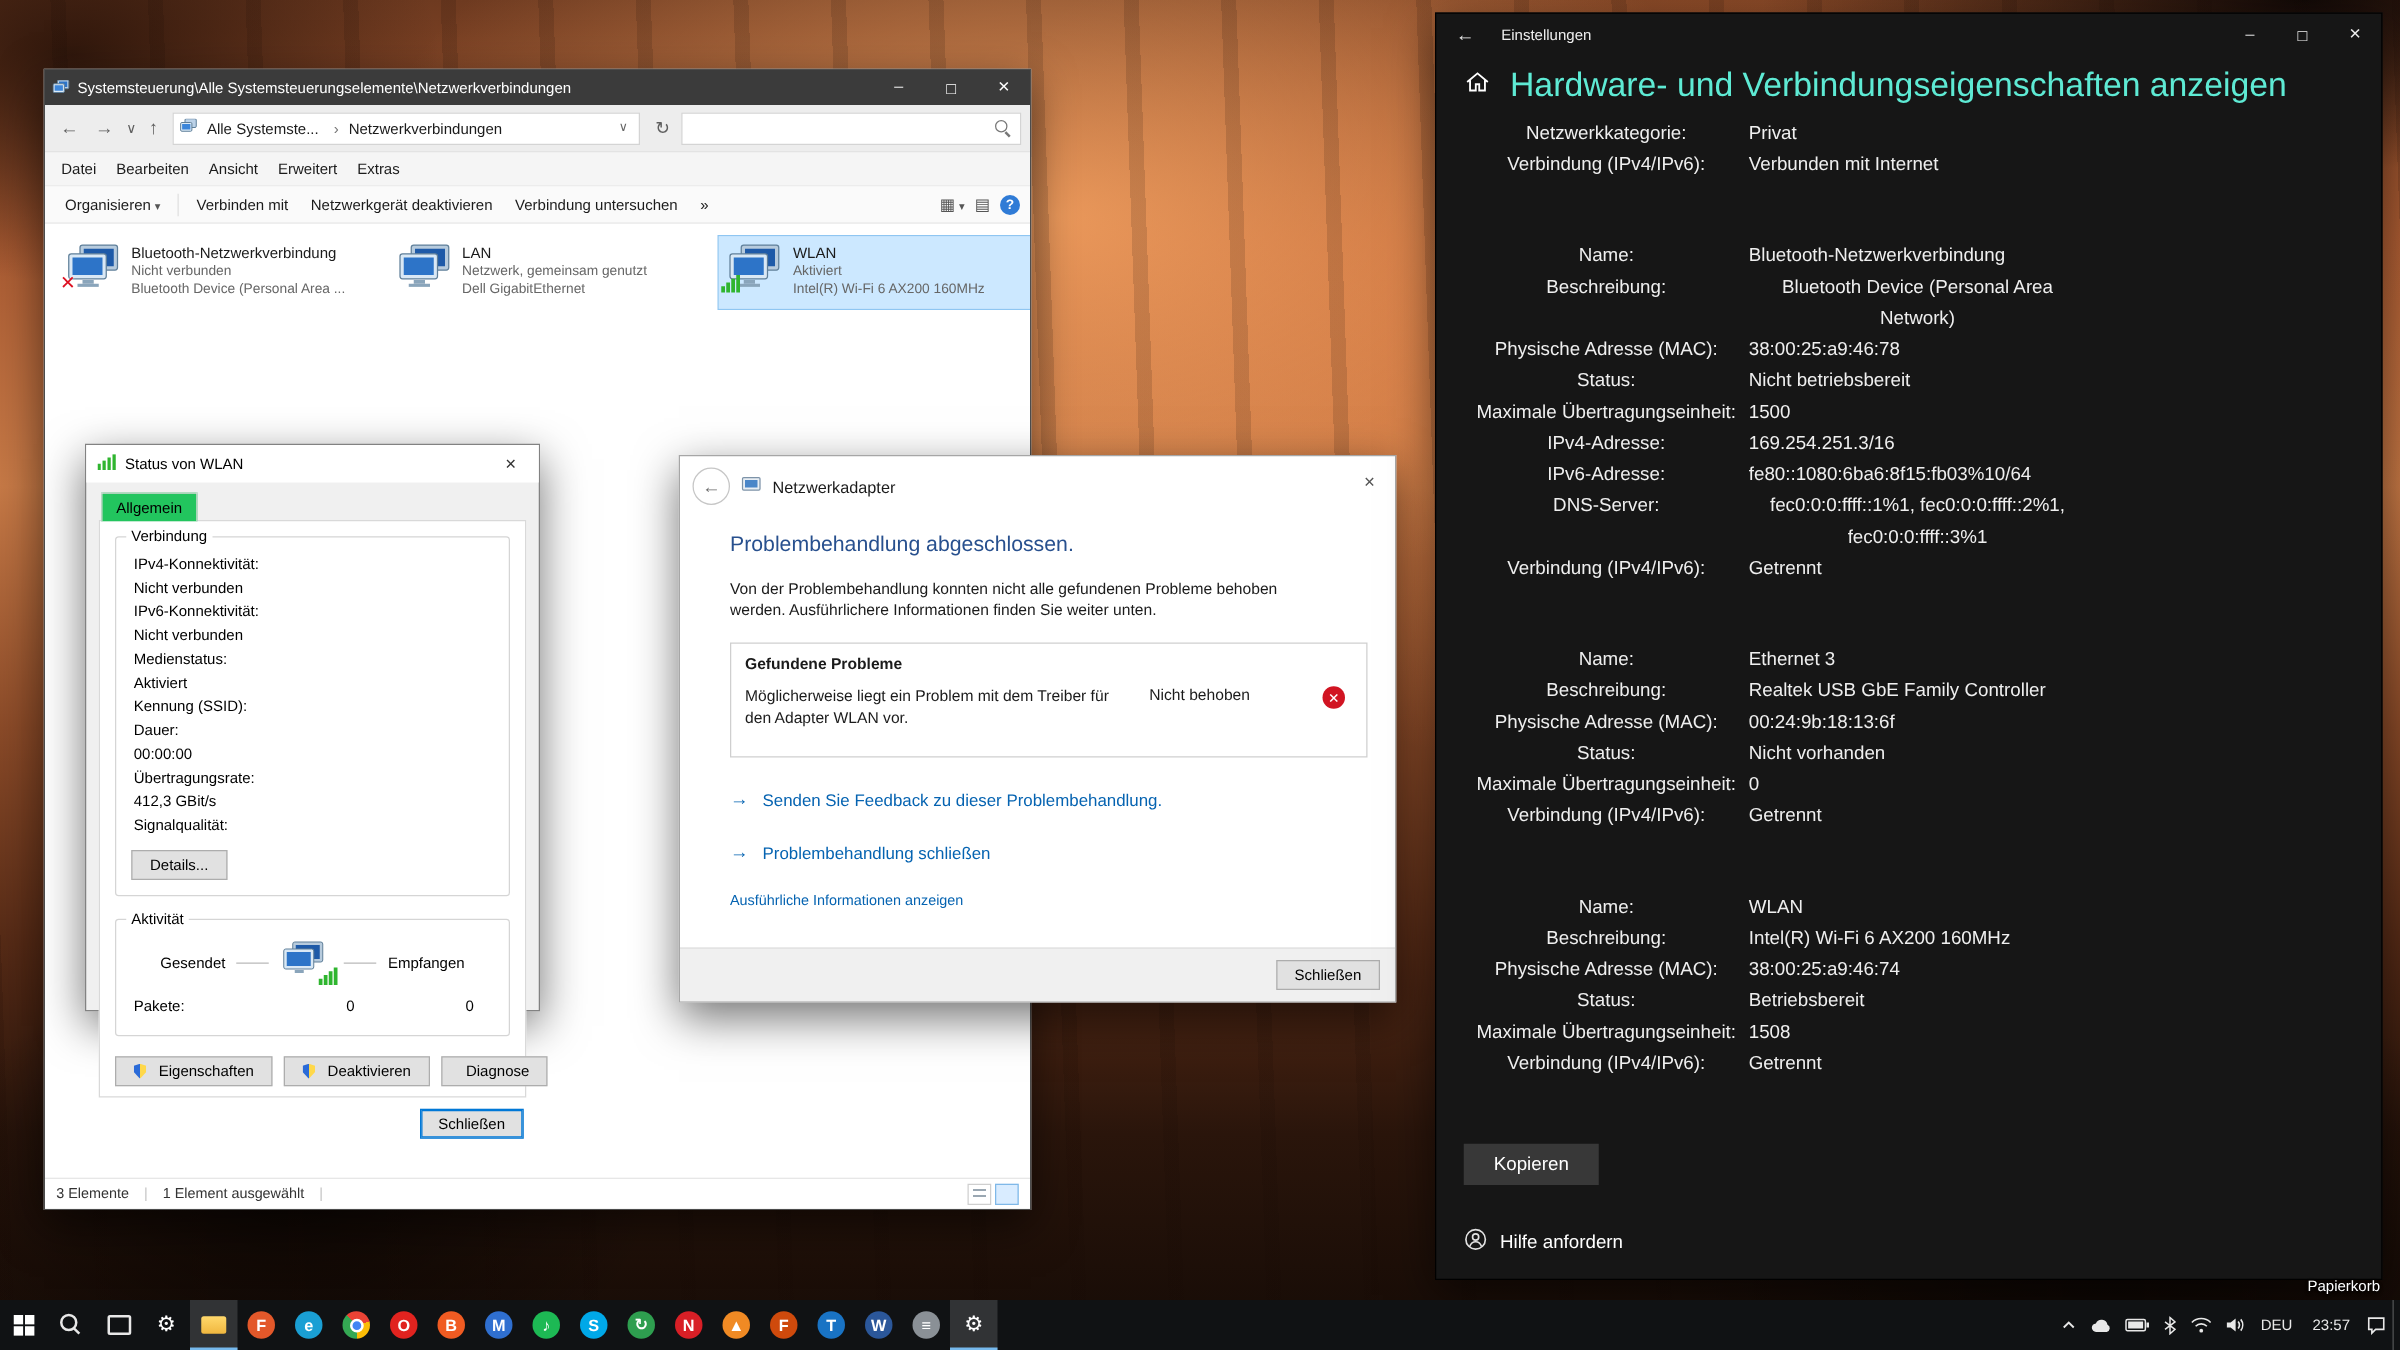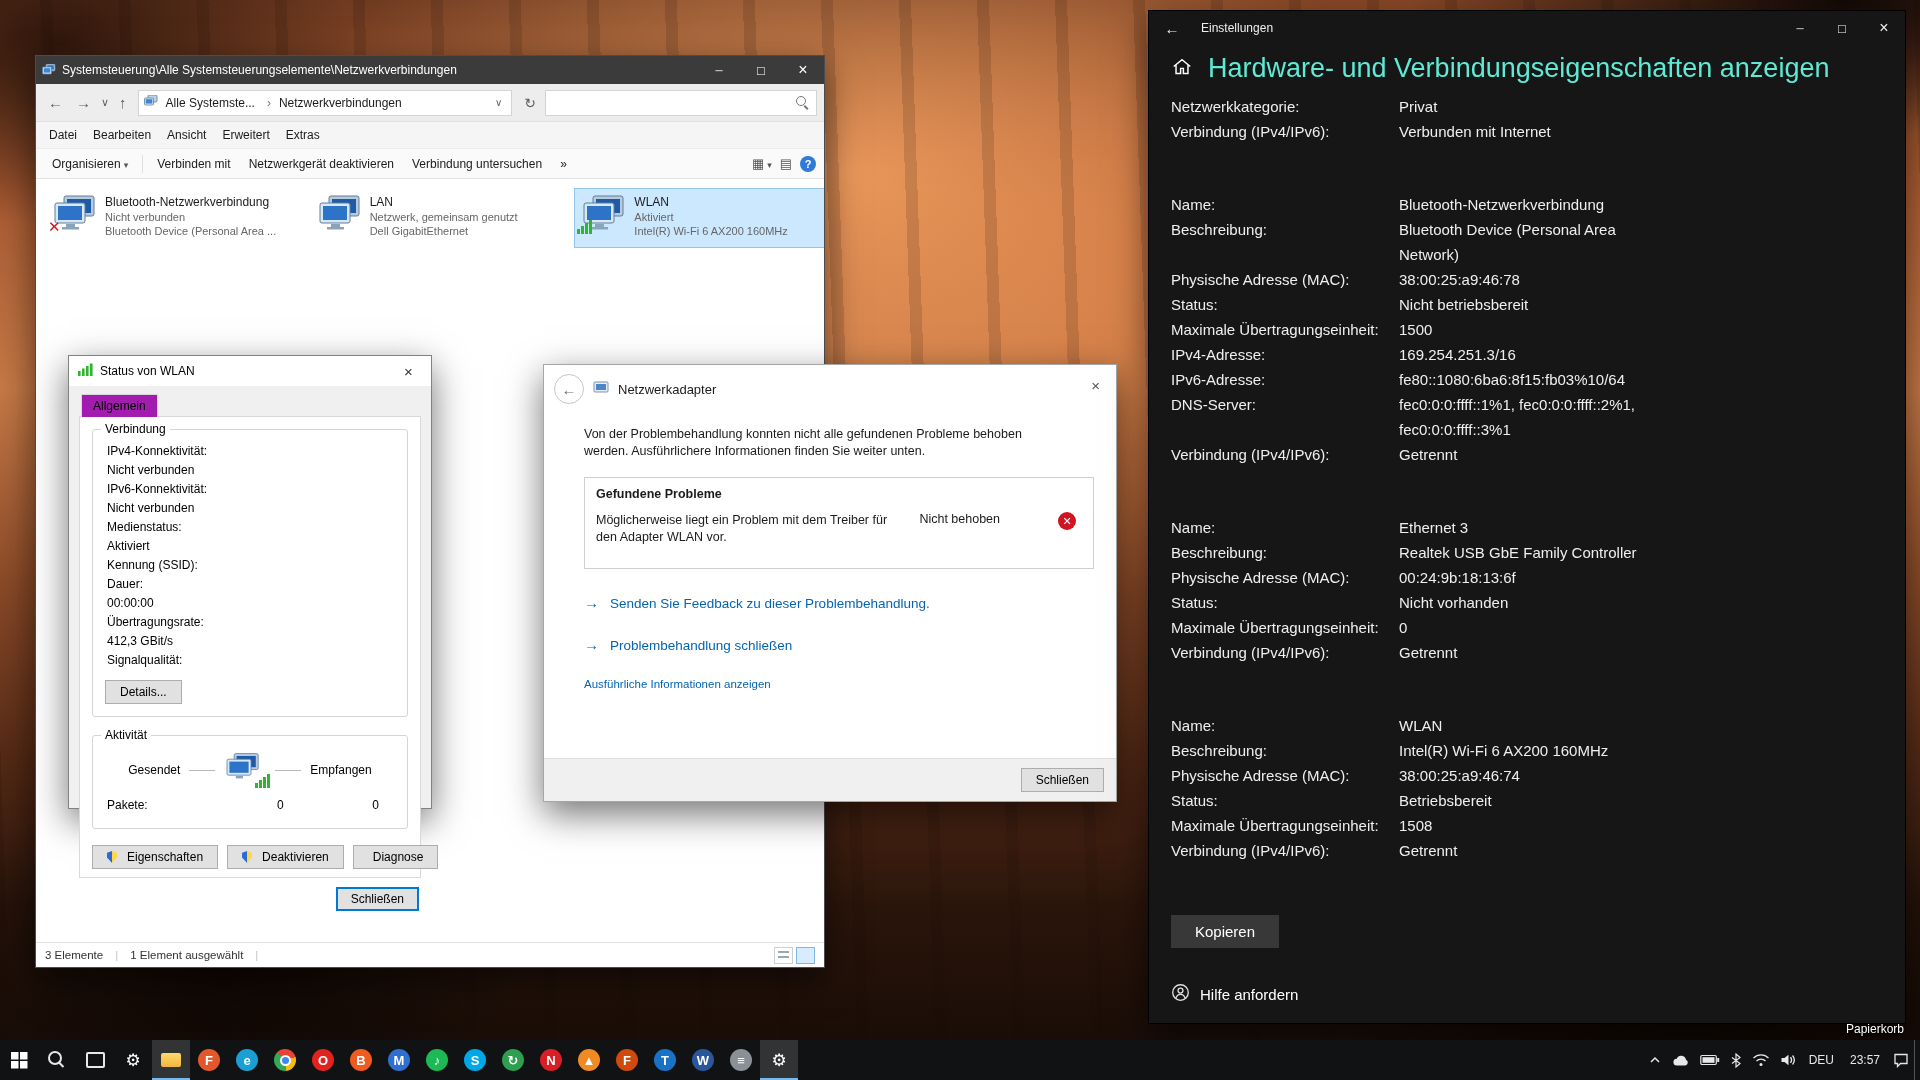--- a/index.html
+++ b/index.html
@@ -108,21 +108,21 @@
   .sb-view.active { border-color:#7fb8e8; background:#d9ecff; }
 
   
   #wlan-dialog { left:68px; top:355px; width:364px; height:454px; background:#f0f0f0;
     border:1px solid #828282; font-size:12px; display:flex; flex-direction:column; }
   .dlg-titlebar { height:30px; background:#fff; display:flex; align-items:center; padding-left:9px;
     gap:7px; color:#000; flex:none; }
   .dlg-close { margin-left:auto; width:45px; height:100%; display:flex; align-items:center;
     justify-content:center; font-size:15px; color:#333; }
   .tab-strip { padding:7px 12px 0; flex:none; }
-  .tab { display:inline-block; background:#a21caf; border:1px solid #d9d9d9; border-bottom:none;
+  .tab { display:inline-block; background:#22c55e; border:1px solid #d9d9d9; border-bottom:none;
     padding:4px 11px; position:relative; top:1px; }
   .tab-page { flex:1; margin:0 10px; background:#fff; border:1px solid #d9d9d9;
     padding:12px 12px 8px; }
   .groupbox { border:1px solid #d5d5d5; border-radius:3px; padding:12px 10px 10px; position:relative; }
   .group-label { position:absolute; top:-8px; left:8px; background:#fff; padding:0 4px; }
   .kv { display:flex; justify-content:space-between; line-height:19px; padding:0 4px;flex-direction:column; }
   .details-btn { margin:10px 2px 2px; }
   .gb-activity { margin-top:18px; }
   .act-head { display:flex; align-items:center; justify-content:center; gap:9px; margin:4px 0 8px; }
   .act-line { width:26px; height:1px; background:#b9b9b9; }
@@ -170,21 +170,21 @@
     display:flex; flex-direction:column; border:1px solid #000; }
   .st-titlebar { height:34px; display:flex; align-items:center; font-size:12px; flex:none; }
   .st-back { width:46px; height:100%; display:flex; align-items:center; justify-content:center;
     font-size:15px; }
   .st-title { margin-left:6px; }
   .st-caps { margin-left:auto; display:flex; height:100%; }
   .st-caps .cap { color:#efefef; }
   .st-main { flex:1; display:flex; flex-direction:column; padding:4px 22px 14px; overflow:hidden; }
   .st-header { display:flex; align-items:center; gap:15px; margin:4px 0 10px; flex:none; }
   .st-header h1 { font-size:27px; font-weight:400; color:#5eead4; white-space:nowrap; }
-  .st-section { margin-bottom:48px; }
+  .st-section { margin-bottom:48px;text-align:center; }
   .st-row { display:flex; font-size:15px; line-height:25px; }
   .st-label { width:228px; flex:none; }
   .st-value { max-width:270px; }
   .st-btn { background:#383838; color:#fff; font-size:15px; padding:8px 24px; border:none;
     align-self:flex-start; margin-top:4px; font-family:inherit; }
   .st-help { margin-top:auto; display:flex; align-items:center; gap:10px; font-size:15px;
     color:#fff; padding-bottom:4px; }
 
   
   #taskbar { position:absolute; left:0; right:0; bottom:0; height:40px; background:#101214;
@@ -496,20 +496,21 @@
       <span>
         <svg width="16" height="13" viewBox="0 0 16 13">
             <rect x="1" y="1" width="14" height="10" rx="1" fill="#e8eef4" stroke="#7d93a8"></rect>
             <rect x="3" y="3" width="10" height="6" fill="#4a86c8"></rect>
           </svg>
       </span>
       <span class="ts-title">Netzwerkadapter</span>
       <span class="ts-close">×</span>
     </div>
     <div class="ts-body">
+      <div class="ts-headline">Problembehandlung abgeschlossen.</div>
       <div class="ts-desc">Von der Problembehandlung konnten nicht alle gefundenen Probleme behoben werden. Ausführlichere Informationen finden Sie weiter unten.</div>
       <div class="ts-problems">
         <div class="ts-prob-title">Gefundene Probleme</div>
         <div class="ts-prob-row">
           <span class="ts-prob-text">Möglicherweise liegt ein Problem mit dem Treiber für den Adapter WLAN vor.</span>
           <span class="ts-prob-status">Nicht behoben</span>
           <span class="ts-prob-ico"></span>
         </div>
       </div>
 

